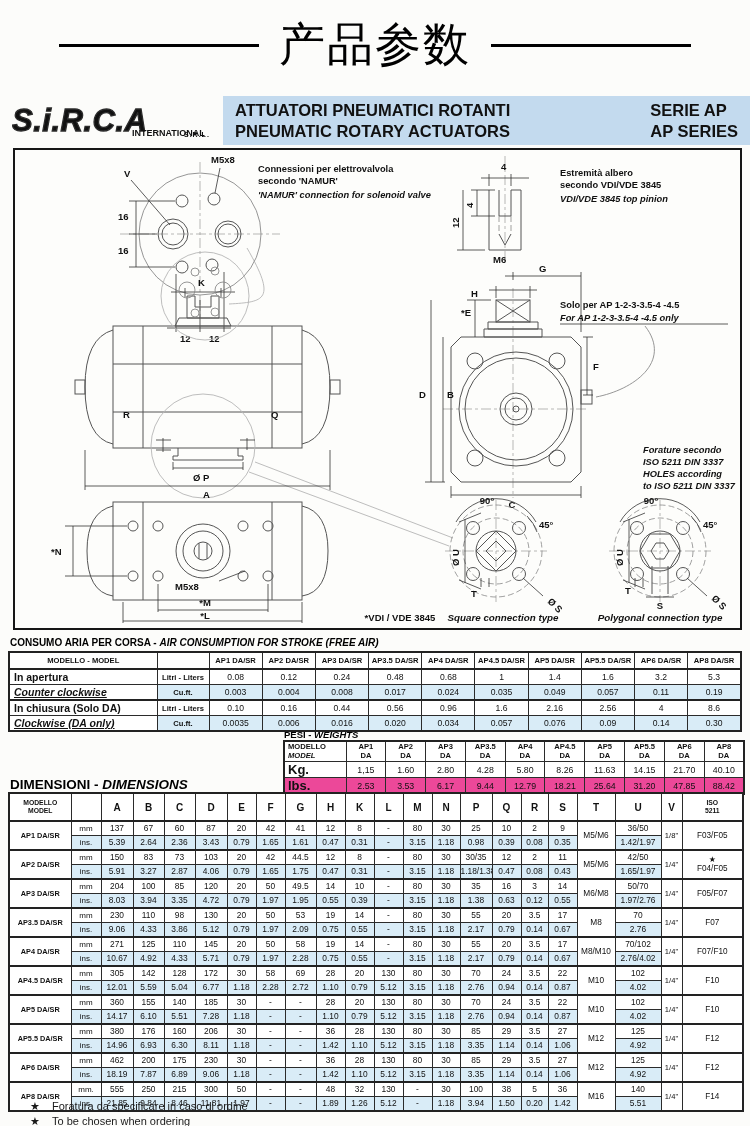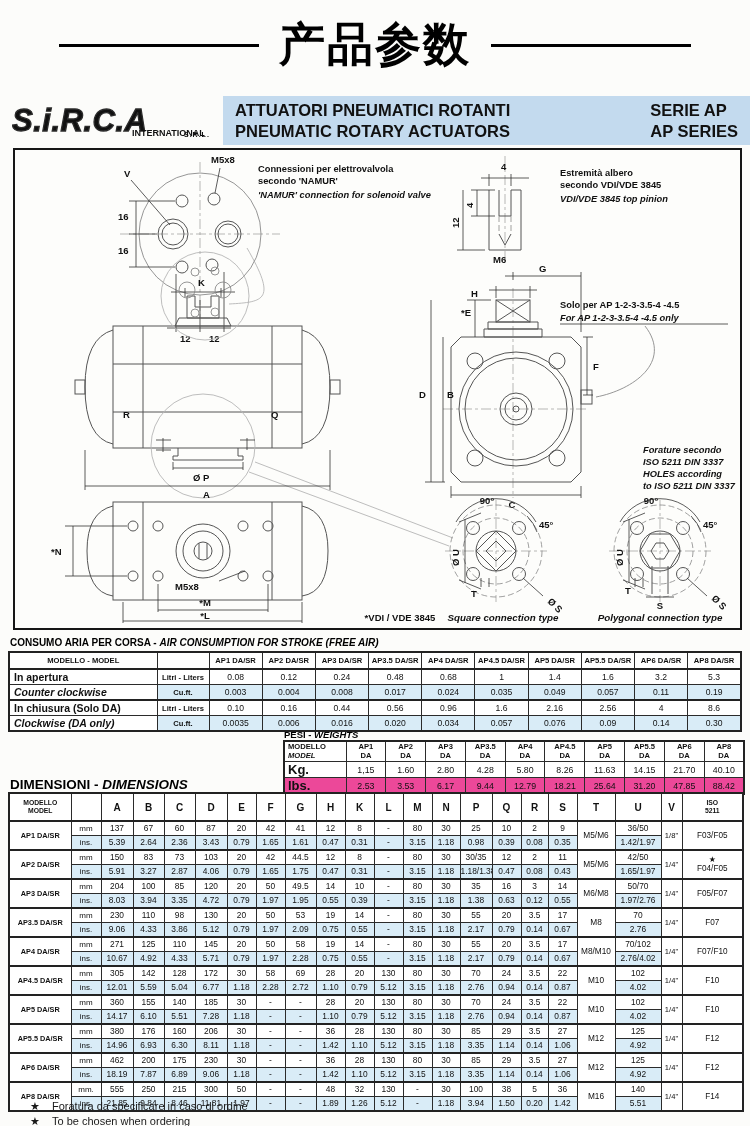--- a/index.html
+++ b/index.html
@@ -1,21 +1,21 @@
 <!DOCTYPE html>
 <html><head>
 <meta charset="utf-8">
 <style>
   html,body{margin:0;padding:0;}
   body{width:750px;height:1126px;position:relative;background:#fcfcfa;
        font-family:"Liberation Sans",sans-serif;color:#111;overflow:hidden;}
   
   .top-title{position:absolute;top:6px;left:0;width:750px;height:78px;
     display:flex;align-items:center;justify-content:center;gap:20px;}
-  .top-title h1{margin:0;font-size:46px;font-weight:bold;letter-spacing:2px;color:#000;}
+  .top-title h1{margin:0;font-size:46px;font-weight:normal;letter-spacing:2px;color:#000;}
   .rule{width:200px;height:3px;background:#000;}
   
   .logo{position:absolute;top:98px;left:12px;}
   .banner{position:absolute;top:96px;left:223px;width:533px;height:49px;background:#c3daee;
     display:flex;align-items:center;justify-content:space-between;box-sizing:border-box;
     padding:0 18px 0 12px;}
   .banner .ttl div{font-size:16.5px;font-weight:bold;line-height:1.25;}
   .banner .ser div{font-size:16.5px;font-weight:bold;line-height:1.25;margin-left:40px;}
   
   .panel{position:absolute;top:148px;left:13px;width:729px;height:482px;
@@ -43,21 +43,21 @@
   th,td{border:1px solid #2b2b2b;text-align:center;padding:0;overflow:hidden;
         white-space:nowrap;font-family:"Liberation Sans",sans-serif;}
   .sh td.unit,.sh td.val{background:#d9ecf7;}
   .sh-all td{background:#ec4899;}
   .sh2{background:#d9ecf7;}
   
   #air-table{position:absolute;top:651px;left:8px;width:734px;border:2px solid #222;}
   #air-table th{height:15px;font-size:7.6px;font-weight:bold;margin-left:28px;}
   #air-table td{height:14px;font-size:8.6px;}
   #air-table td.lbl{text-align:left;padding-left:4px;font-size:10.5px;font-weight:bold;}
-  #air-table td.lbl.it{font-style:italic;}
+  #air-table td.lbl.it{font-style:italic;text-decoration:underline;}
   #air-table td.unit{font-size:7.6px;font-weight:bold;}
   #air-table tr.grp td{border-top:2px solid #222;}
   
   #weights-table{position:absolute;top:740px;left:283px;width:462px;border:2px solid #222;}
   #weights-table th{height:19px;font-size:7.6px;font-weight:bold;line-height:1.15;}
   #weights-table th .l2{font-style:normal;}
   #weights-table th.lblh{text-align:left;padding-left:3px;}
   #weights-table th.lblh .l2{font-style:italic;}
   #weights-table td{height:13px;font-size:8.8px;}
   #weights-table td.lbl{text-align:left;padding-left:3px;font-weight:bold;font-size:13px;}

